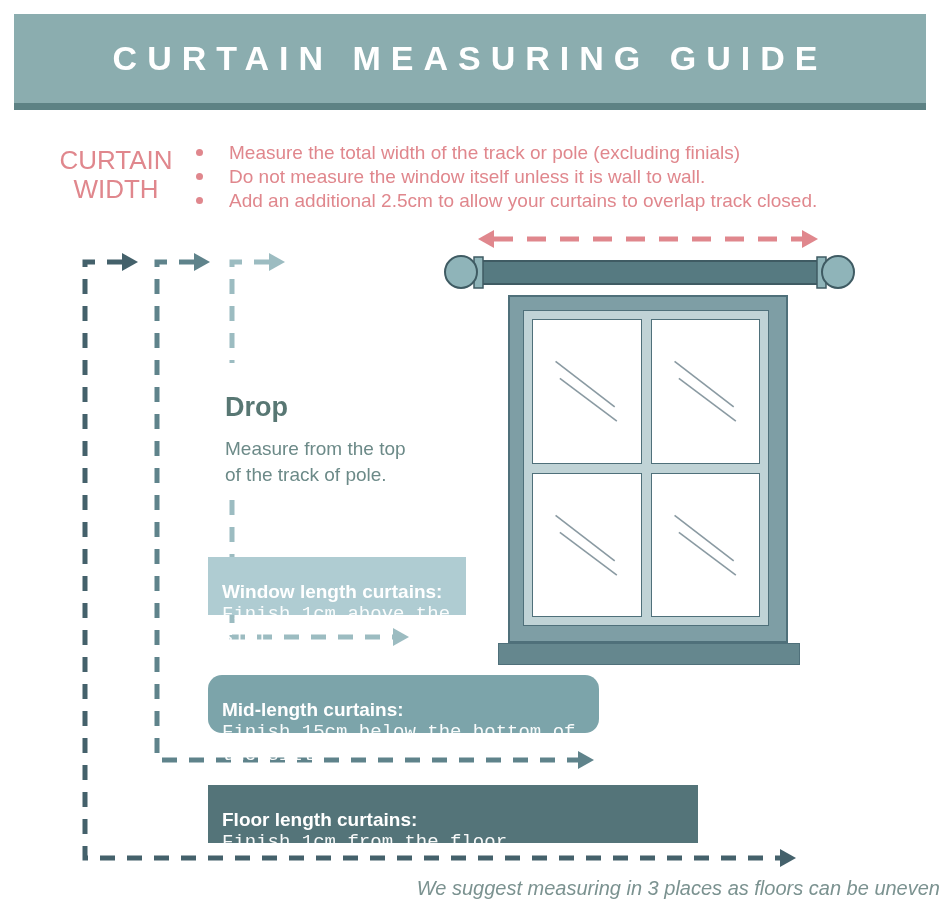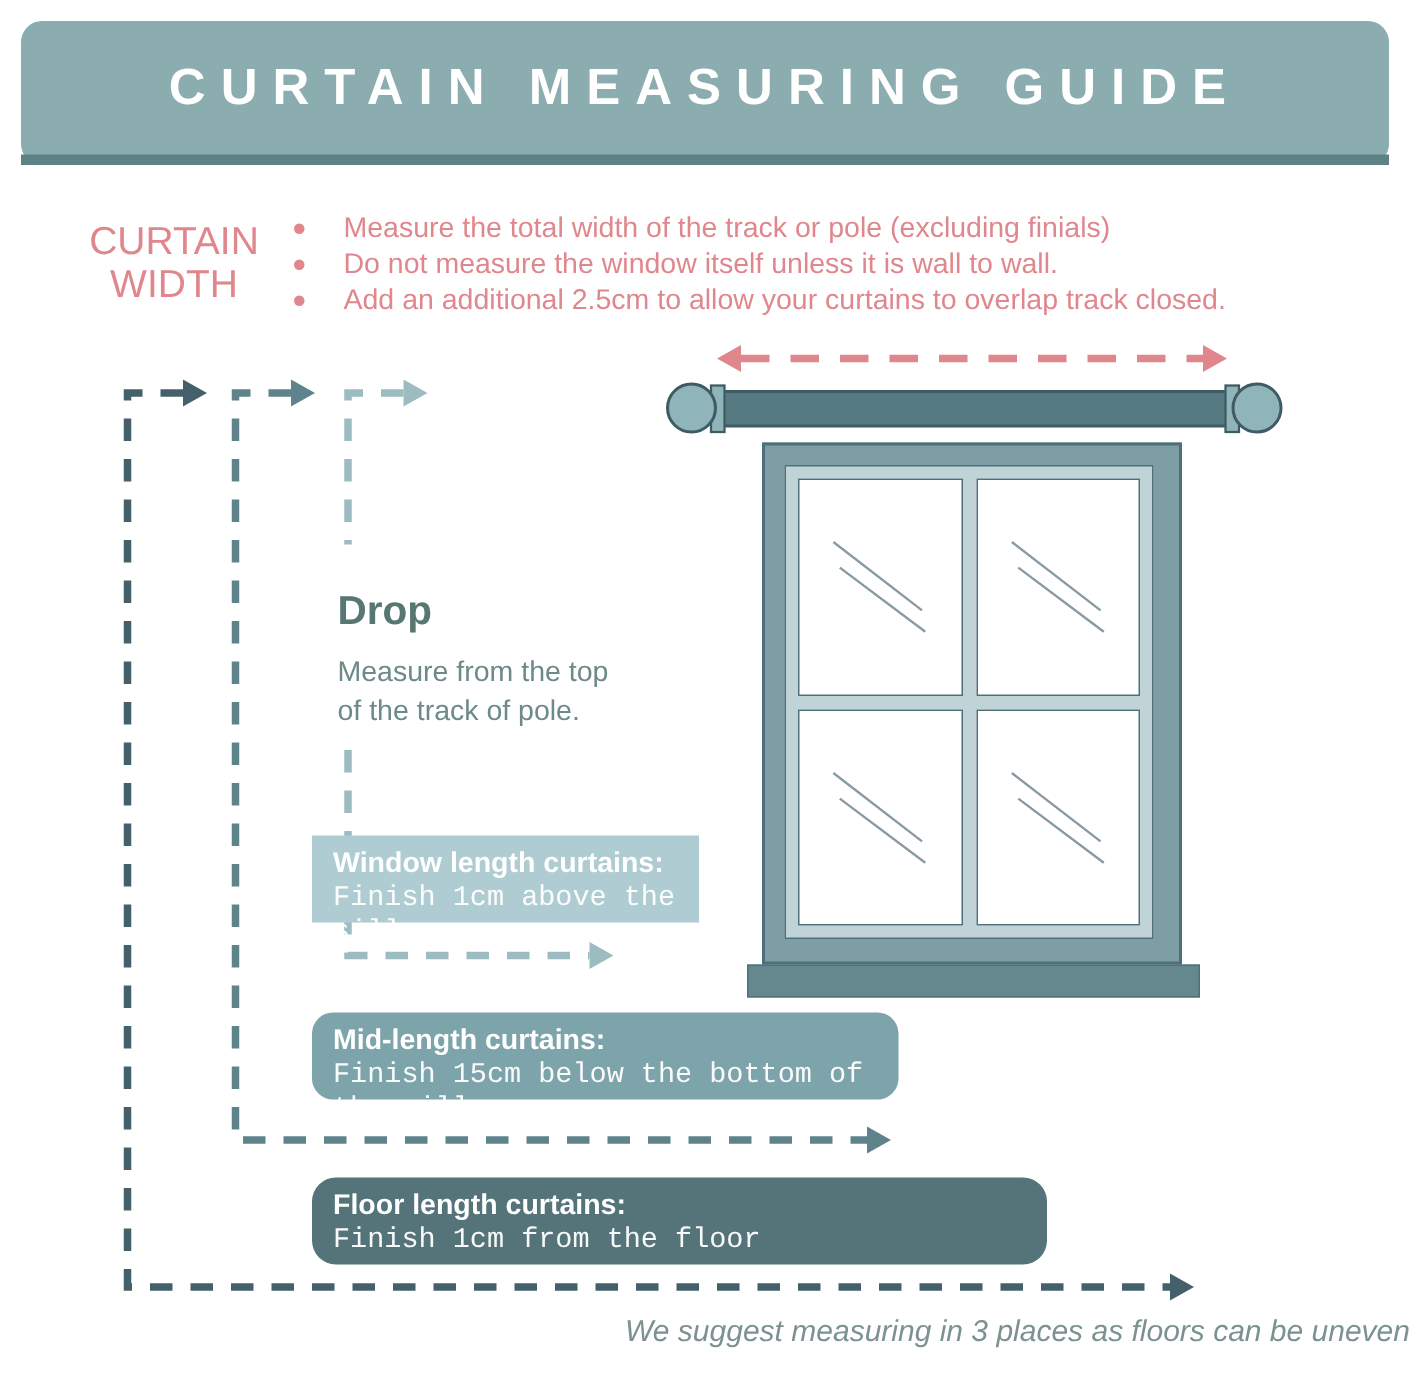--- a/index.html
+++ b/index.html
@@ -21,21 +21,21 @@
     --sill:#65878e;
     --text-teal:#6c8a88;
     --heading-teal:#587773;
     --footer-teal:#7b9290;
   }
   *{margin:0;padding:0;box-sizing:border-box;}
   body{background:#fff;font-family:"Liberation Sans", sans-serif;}
   .canvas{position:relative;width:940px;height:920px;background:#ffffff;overflow:hidden;}
 
   
-  .banner{position:absolute;left:14px;top:14px;width:912px;height:96px;background:var(--banner);border-radius:14px;}
+  .banner{position:absolute;left:14px;top:14px;width:912px;height:96px;background:var(--banner);}
   .banner-strip{position:absolute;left:0;bottom:0;width:100%;height:7px;background:var(--banner-strip);}
   .banner-title{position:absolute;left:0;top:0;width:100%;height:89px;display:flex;align-items:center;justify-content:center;
     color:#ffffff;font-size:34px;font-weight:bold;letter-spacing:10px;white-space:nowrap;}
 
   
   .cw-label{position:absolute;left:38px;top:146px;width:156px;text-align:center;
     color:var(--coral);font-size:26px;font-weight:normal;line-height:29px;}
   .bullets{position:absolute;left:196px;top:141px;width:720px;list-style:none;}
   .bullets li{display:flex;align-items:flex-start;color:var(--coral);font-size:19px;line-height:24px;}
   .bullet-dot{width:7px;height:7px;border-radius:50%;background:var(--coral);margin:8px 26px 0 0;flex:0 0 auto;}
@@ -52,26 +52,26 @@
     background:var(--win-frame);border:2px solid var(--win-frame-border);}
   .window-inner{position:absolute;left:13px;top:13px;width:246px;height:316px;
     background:var(--win-inner);border:1px solid var(--win-frame-border);
     padding:8px;display:grid;grid-template-columns:1fr 1fr;grid-template-rows:1fr 1fr;gap:9px;}
   .pane{background:#ffffff;border:1px solid var(--win-frame-border);position:relative;overflow:hidden;}
   .pane svg{position:absolute;left:0;top:0;width:100%;height:100%;}
   .window-sill{position:absolute;left:498px;top:643px;width:302px;height:22px;
     background:var(--sill);border:1px solid var(--win-frame-border);}
 
   
-  .len-box{position:absolute;left:208px;color:#ffffff;padding:7px 0 0 14px;}
+  .len-box{position:absolute;left:208px;color:#ffffff;padding:23px 0 0 14px;}
   .len-box .t{font-size:19px;font-weight:bold;line-height:23px;}
   .len-box .d{font-size:19px;line-height:23px;opacity:.96;font-family:Liberation Mono, monospace;}
   .box-window{top:557px;width:258px;height:58px;background:var(--box1);}
   .box-mid{top:675px;width:391px;height:58px;background:var(--box2);border-radius:14px;}
-  .box-floor{top:785px;width:490px;height:58px;background:var(--box3);border-radius:16px;}
+  .box-floor{top:785px;width:490px;height:58px;background:var(--box3);}
 
   
   .footer-note{position:absolute;left:0;top:877px;width:940px;text-align:right;
     color:var(--footer-teal);font-size:20px;font-style:italic;}
 </style>
 </head>
 <body>
 
 <div class="canvas">
 

